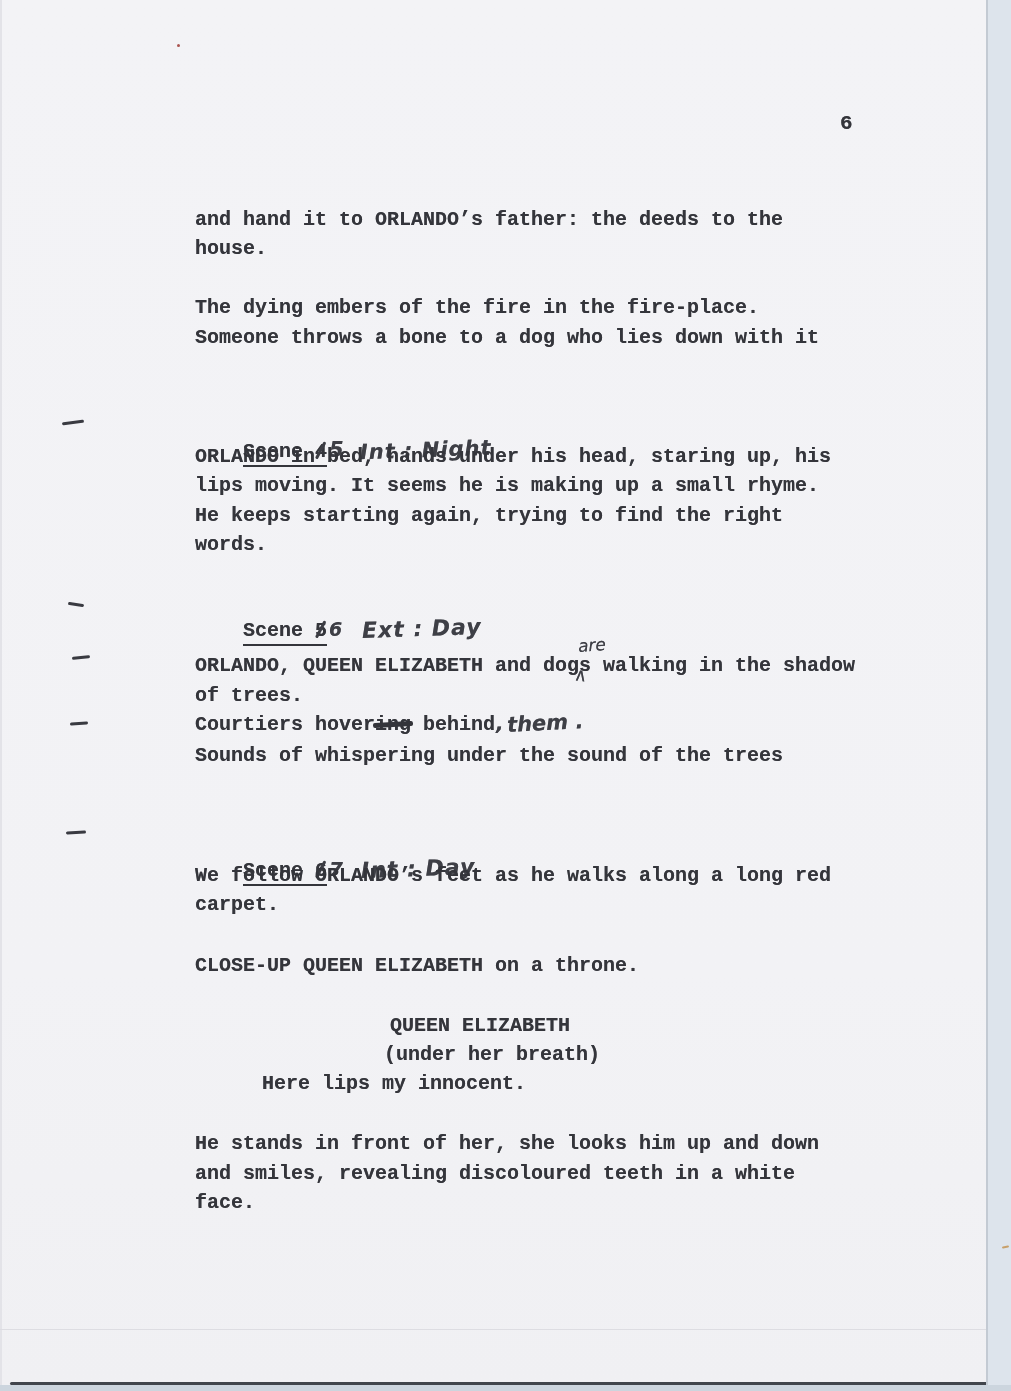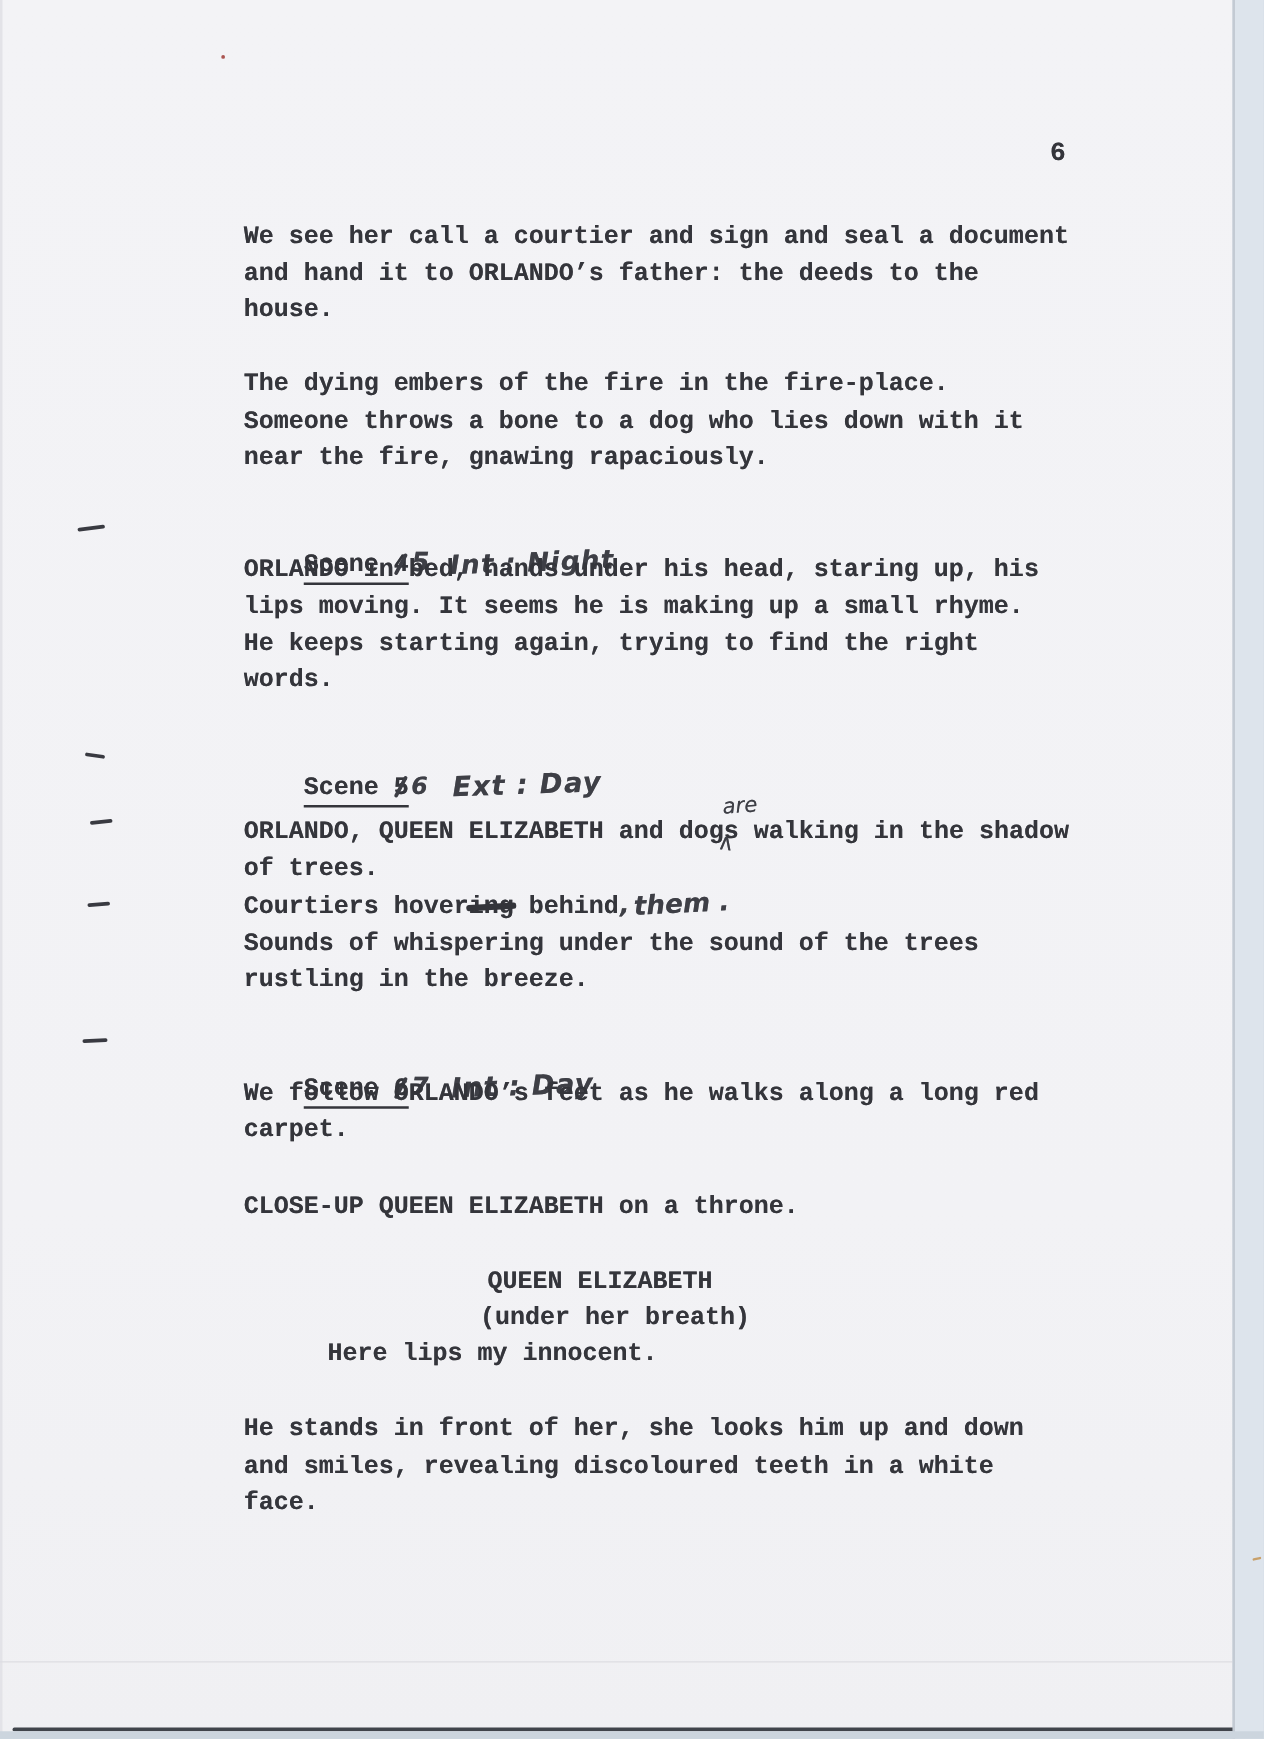--- a/index.html
+++ b/index.html
@@ -65,27 +65,25 @@
   }
   .speck{position:absolute;border-radius:50%;}
 </style>
 </head>
 <body>
 
 <div class="paper">
 
   <div class="tline pagenum" style="left:840px;top:112px;">6</div>
 
-  <div class="tline" style="left:195px;top:178px;">We see her call a courtier and sign and seal a document</div>
   <div class="tline" style="left:195px;top:208px;">and hand it to ORLANDO’s father: the deeds to the</div>
   <div class="tline" style="left:195px;top:237px;">house.</div>
 
   <div class="tline" style="left:195px;top:296px;">The dying embers of the fire in the fire-place.</div>
   <div class="tline" style="left:195px;top:326px;">Someone throws a bone to a dog who lies down with it</div>
-  <div class="tline" style="left:195px;top:355px;">near the fire, gnawing rapaciously.</div>
 
   <div class="tline" style="left:195px;top:414px;">
     <span class="u"><span>Scene</span><span class="num slashed">4</span></span><span class="hw-inline" style="font-size:21px;margin-left:2px;">5</span><span class="hw-inline" style="font-size:21px;margin-left:16px;letter-spacing:1px;transform:rotate(-2deg);">Int : Night</span>
   </div>
   <div class="tick" style="left:62px;top:421px;width:22px;transform:rotate(-7deg);"></div>
 
   <div class="tline" style="left:195px;top:474px;">lips moving. It seems he is making up a small rhyme.</div>
   <div class="tline" style="left:195px;top:445px;">ORLANDO in bed, hands under his head, staring up, his</div>
   <div class="tline" style="left:195px;top:504px;text-align:center;">He keeps starting again, trying to find the right</div>
   <div class="tline" style="left:195px;top:533px;">words.</div>
@@ -98,21 +96,20 @@
   <div class="tline" style="left:195px;top:654px;"><span>ORLANDO, QUEEN ELIZABETH and dogs</span><span> walking in the shadow</span></div>
   <div class="hw" style="left:578px;top:637px;font-size:17px;transform:rotate(-4deg);">are</div>
   <div class="hw" style="left:574px;top:666px;font-size:18px;font-style:normal;transform:rotate(6deg);">∧</div>
   <div class="tick" style="left:72px;top:656px;width:18px;transform:rotate(-6deg);"></div>
   <div class="tline" style="left:195px;top:684px;text-align:center;">of trees.</div>
 
   <div class="tline" style="left:195px;top:711px;"><span>Courtiers hover</span><span class="scratch">ing</span><span> behind</span><span class="hw-inline" style="font-size:20px;margin-left:1px;">,</span><span class="hw-inline" style="font-size:21px;margin-left:3px;transform:rotate(-3deg);">them .</span></div>
   <div class="tick" style="left:70px;top:722px;width:18px;transform:rotate(-4deg);"></div>
 
   <div class="tline" style="left:195px;top:744px;">Sounds of whispering under the sound of the trees</div>
-  <div class="tline" style="left:195px;top:773px;">rustling in the breeze.</div>
 
   <div class="tline" style="left:195px;top:833px;">
     <span class="u"><span>Scene</span><span class="num slashed">6</span></span><span class="hw-inline" style="font-size:20px;margin-left:2px;">7</span><span class="hw-inline" style="font-size:22px;margin-left:18px;letter-spacing:1px;transform:rotate(-2deg);">Int : Day</span>
   </div>
   <div class="tick" style="left:66px;top:831px;width:20px;transform:rotate(-3deg);"></div>
 
   <div class="tline" style="left:195px;top:864px;">We follow ORLANDO’s feet as he walks along a long red</div>
   <div class="tline" style="left:195px;top:893px;">carpet.</div>
 
   <div class="tline" style="left:195px;top:954px;">CLOSE-UP QUEEN ELIZABETH on a throne.</div>

